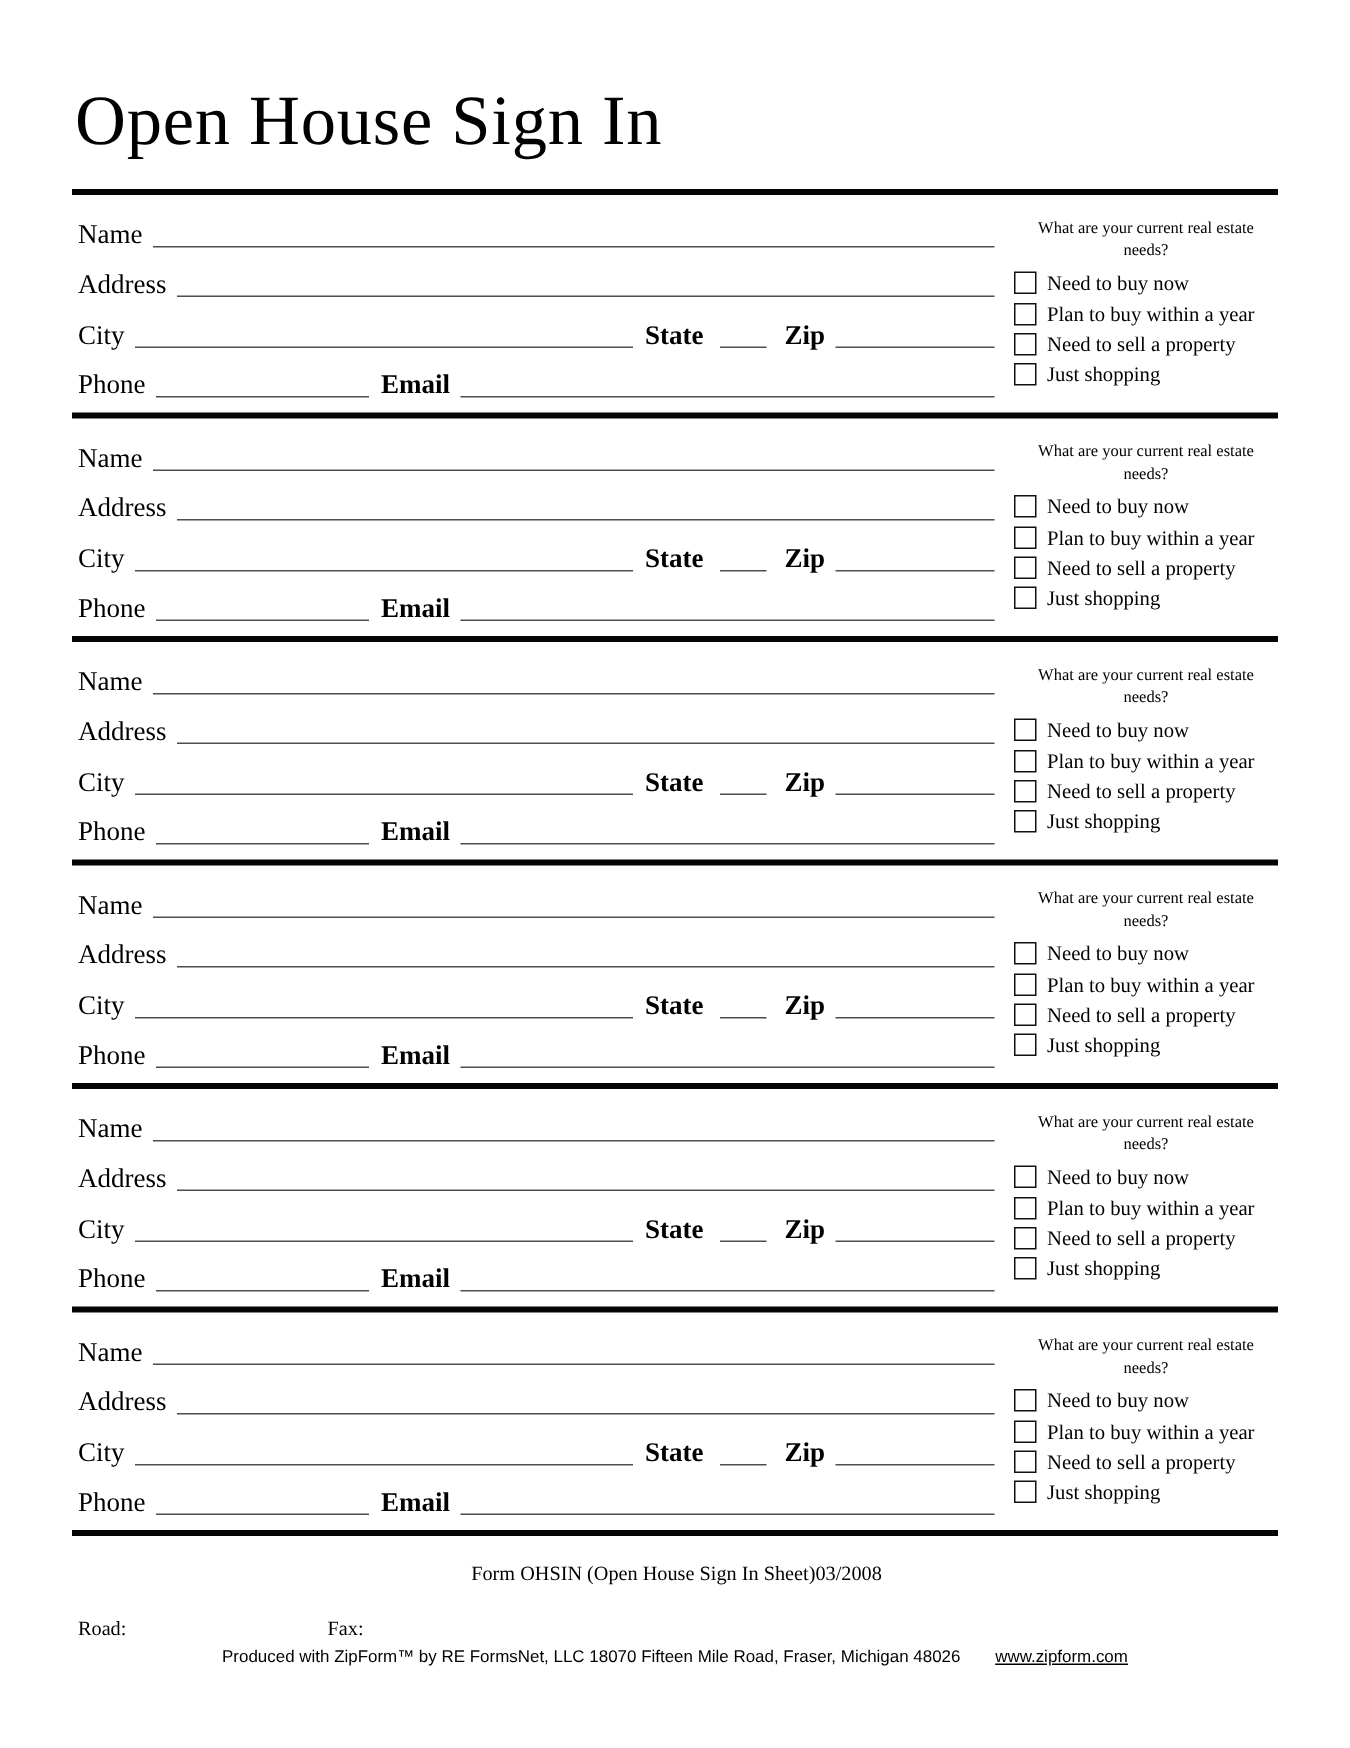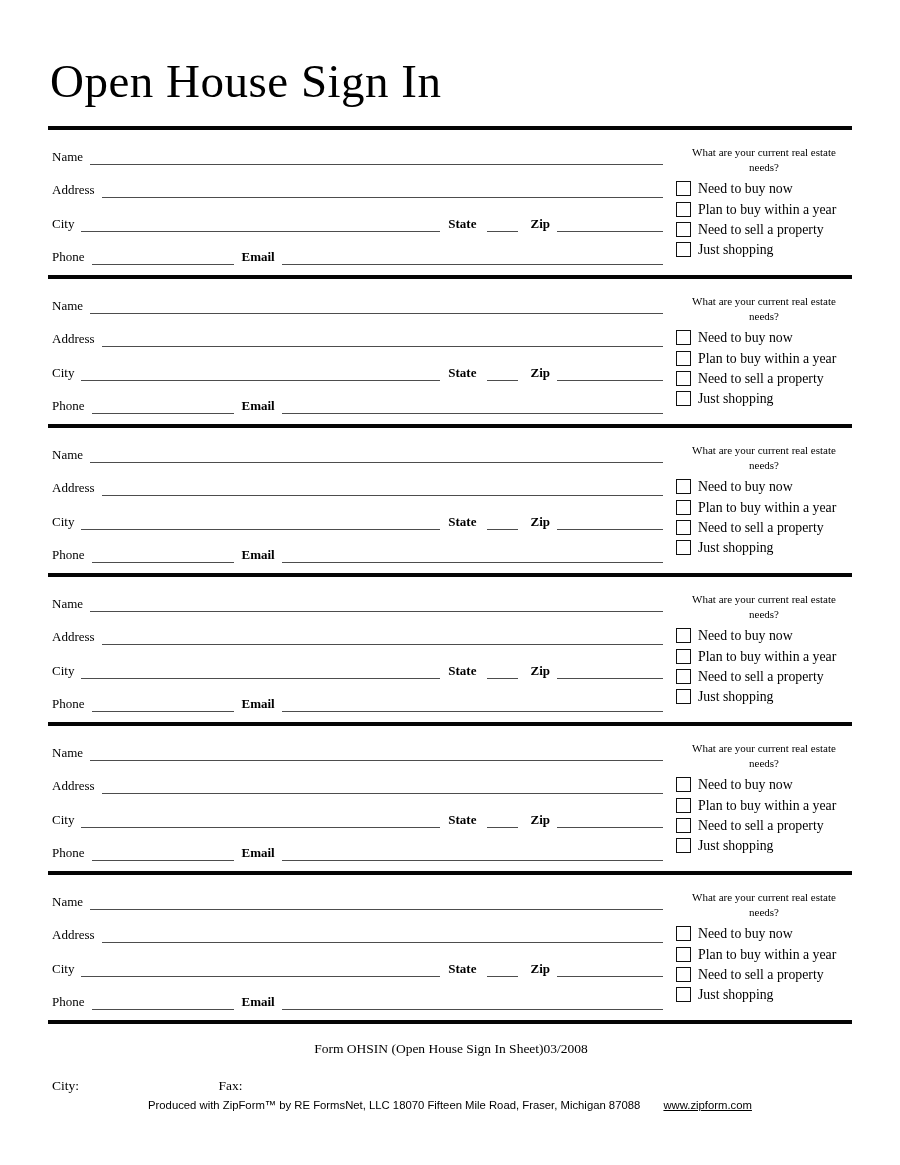--- a/index.html
+++ b/index.html
@@ -24,21 +24,21 @@
 
   section.entry {
     height: 145px;
     border-bottom: 4px solid #050505;
     display: flex;
     box-sizing: content-box;
   }
 
   .left { width: 615px; padding-top: 2px; }
   .row { display: flex; align-items: flex-end; height: 33.2px; }
-  .lbl { font-size: 13px; line-height: 17px; padding: 0 7px 0 4px; white-space: nowrap; }
+  .lbl { font-size: 18px; line-height: 17px; padding: 0 7px 0 4px; white-space: nowrap; }
   .line { border-bottom: 1.2px solid #4d4d4d; height: 1px; display: block; }
   .grow { flex: 1 1 auto; }
   .line.state { width: 31px; flex: 0 0 auto; margin: 0 4px; }
   .line.zip { width: 106px; flex: 0 0 auto; }
   .line.phone { width: 142px; flex: 0 0 auto; }
   .lbl.mid { padding-left: 8px; font-weight: bold; }
 
   .right { width: 176px; margin-left: 13px; padding-top: 15px; }
   .needs-heading {
     font-size: 11px;
@@ -359,22 +359,22 @@
     </section>
 
   </div>
 
   <div class="footer">
     <div class="footer-row1">
       <span>Form OHSIN (Open House Sign In Sheet)</span>
       <span>03/2008</span>
     </div>
     <div class="footer-row2">
-      <span class="phone-slot">City:</span>
+      <span class="phone-slot">Road:</span>
       <span>Fax:</span>
     </div>
     <div class="footer-row3">
-      <span>Produced with ZipForm™ by RE FormsNet, LLC 18070 Fifteen Mile Road, Fraser, Michigan 87088</span>
+      <span>Produced with ZipForm™ by RE FormsNet, LLC 18070 Fifteen Mile Road, Fraser, Michigan 48026</span>
       <a>www.zipform.com</a>
     </div>
   </div>
 
 </div>
 
 </body></html>

